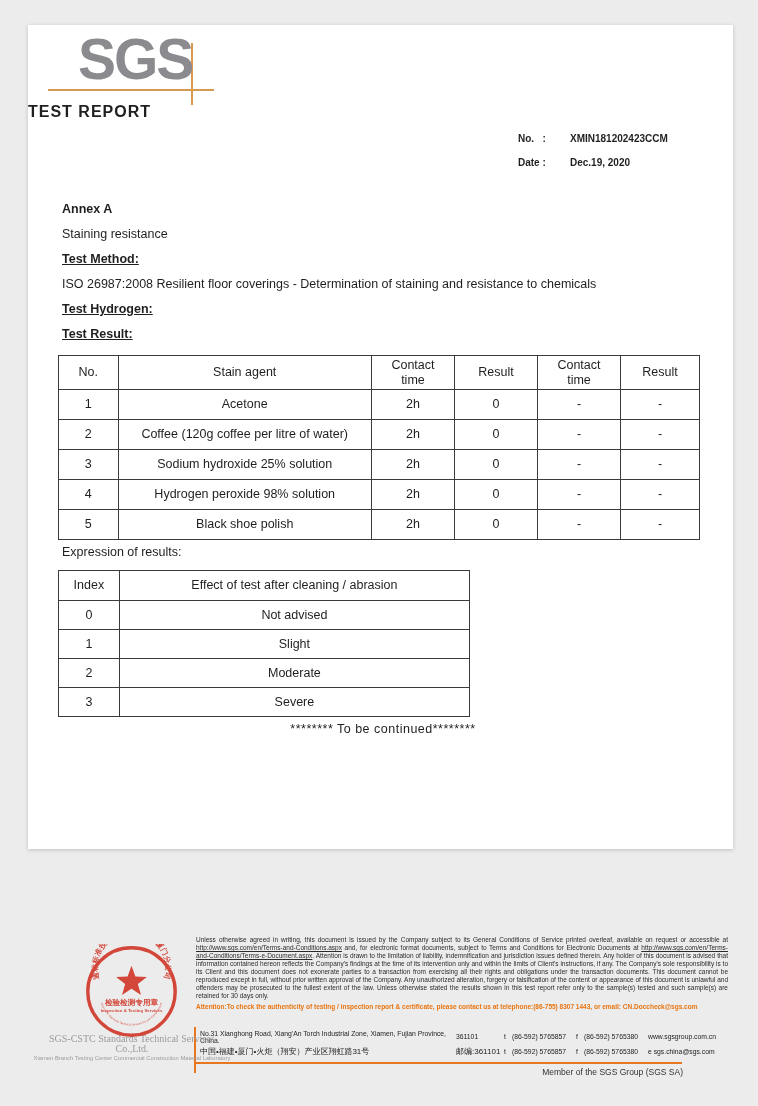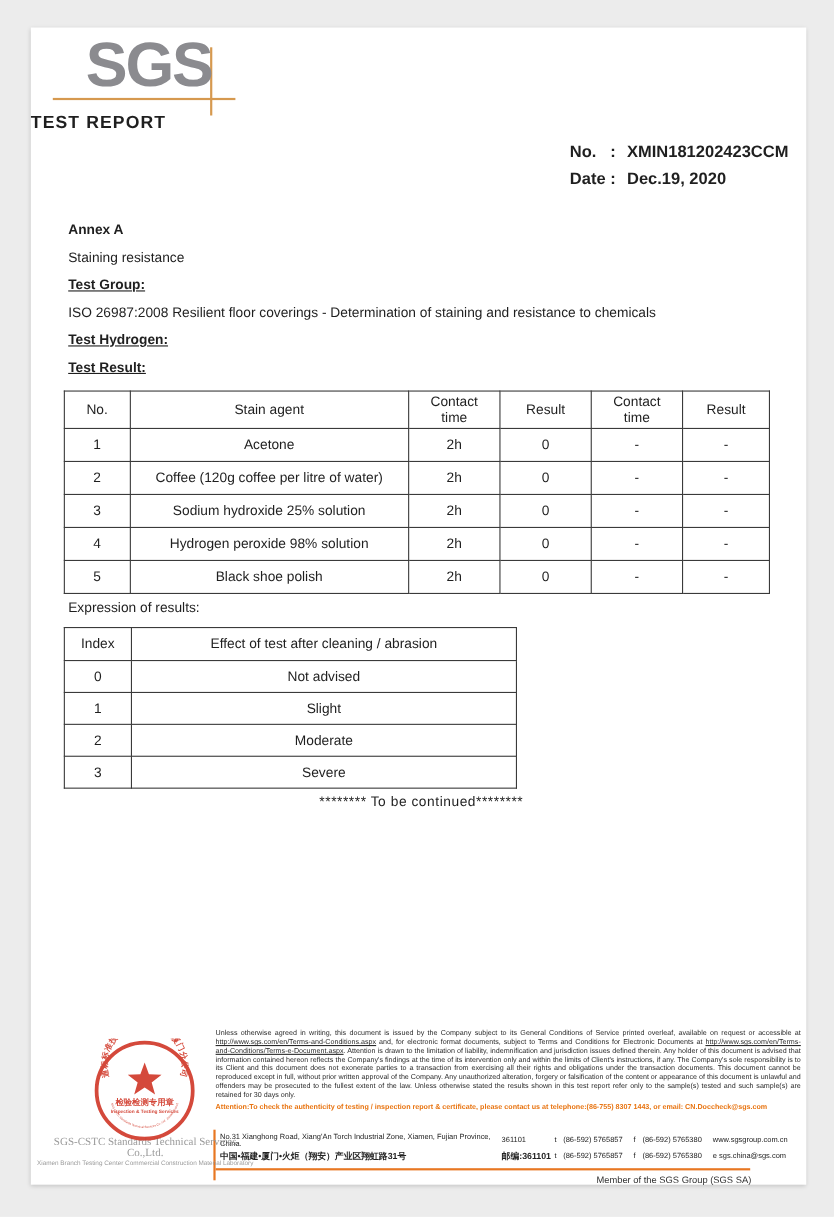--- a/index.html
+++ b/index.html
@@ -7,37 +7,37 @@
     margin: 0; padding: 0;
     width: 758px; height: 1106px;
     background: #ececec;
     font-family: "Liberation Sans", sans-serif;
     color: #1f1f1f;
     overflow: hidden;
   }
   .page {
     position: absolute;
     left: 28px; top: 25px;
-    width: 705px; height: 1052px;
+    width: 705px; height: 824px;
     background: #ffffff;
     box-shadow: 0 1px 4px rgba(0,0,0,0.18);
   }
   
   .reg-hline { position: absolute; left: 20px; top: 64px; width: 166px; height: 2px; background: #d6994f; }
   .reg-vline { position: absolute; left: 163px; top: 18px; width: 2px; height: 62px; background: #d6994f; }
   .logo {
     position: absolute; left: 50px; top: 4px;
     font-size: 57px; font-weight: bold; line-height: 61px;
     letter-spacing: -2px; color: #8b8b8f;
   }
   .title {
     position: absolute; left: 0; top: 78px; width: 100%;
     text-align: left; font-size: 16px; font-weight: bold; letter-spacing: 1px;
   }
-  .meta { position: absolute; left: 490px; top: 102px; font-size: 15px; }
+  .meta { position: absolute; left: 490px; top: 102px; font-size: 10px; }
   .meta-row { height: 23.5px; line-height: 23.5px; }
   .mlabel { display: inline-block; width: 52px; font-weight: bold; white-space: pre; }
   .mvalue { font-weight: bold; white-space: pre; }
   
   .content { position: absolute; left: 34px; top: 172px; width: 645px; font-size: 12.5px; line-height: 25px; }
   .content p { margin: 0; }
   .b { font-weight: bold; }
   .u { font-weight: bold; text-decoration: underline; }
   table { border-collapse: collapse; table-layout: fixed; }
   th, td {
@@ -62,21 +62,21 @@
   .disclaimer .url { text-decoration: underline; }
   .attention {
     margin-top: 3px;
     color: #e87411; font-weight: bold;
     font-size: 6.5px; line-height: 8px; text-align: justify;
   }
   .addr-vline { position: absolute; left: 166px; top: 1002px; width: 2px; height: 46px; background: #e87722; }
   .addr-block { position: absolute; left: 172px; top: 1004px; width: 528px; }
   .addr-row { display: flex; align-items: center; height: 15px; font-size: 6.8px; color: #222; }
   .addr-row .addr { flex: 1; }
-  .addr-row.cn .addr, .addr-row.cn .code { font-size: 8px; font-weight: bold; }
+  .addr-row.cn .addr, .addr-row.cn .code { font-size: 8px; font-weight: normal; }
   .addr-row .code { width: 48px; }
   .addr-row .tf { width: 8px; }
   .addr-row .tel, .addr-row .fax { width: 64px; }
   .addr-row .rightcol { width: 80px; }
   .footer-hline { position: absolute; left: 168px; top: 1037px; width: 486px; height: 2px; background: #e87722; }
   .member { position: absolute; right: 50px; top: 1042px; font-size: 8.5px; color: #333; }
   .stamp { position: absolute; left: 56px; top: 919px; width: 95px; height: 95px; z-index: 2; opacity: 0.92; }
   .co-lines { position: absolute; left: 4px; top: 1009px; width: 200px; text-align: center; color: #9b9b9b; z-index: 1; }
   .co-line1 { font-size: 10px; line-height: 10px; font-family: Liberation Serif, serif; }
   .co-line2 { font-size: 5.8px; line-height: 8px; }
@@ -95,21 +95,21 @@
       <span class="mlabel">No.   :</span><span class="mvalue">XMIN181202423CCM</span>
     </div>
     <div class="meta-row">
       <span class="mlabel">Date :</span><span class="mvalue">Dec.19, 2020</span>
     </div>
   </div>
 
   <div class="content">
     <p class="b">Annex A</p>
     <p>Staining resistance</p>
-    <p><span class="u">Test Group:</span></p>
+    <p><span class="u">Test Method:</span></p>
     <p>ISO 26987:2008 Resilient floor coverings - Determination of staining and resistance to chemicals</p>
     <p><span class="u">Test Hydrogen:</span></p>
     <p><span class="u">Test Result:</span></p>
 
     <table id="result-table">
       <colgroup>
         <col style="width:9.3%">
           <col style="width:39.5%">
           <col style="width:13%">
         <col style="width:12.9%">

